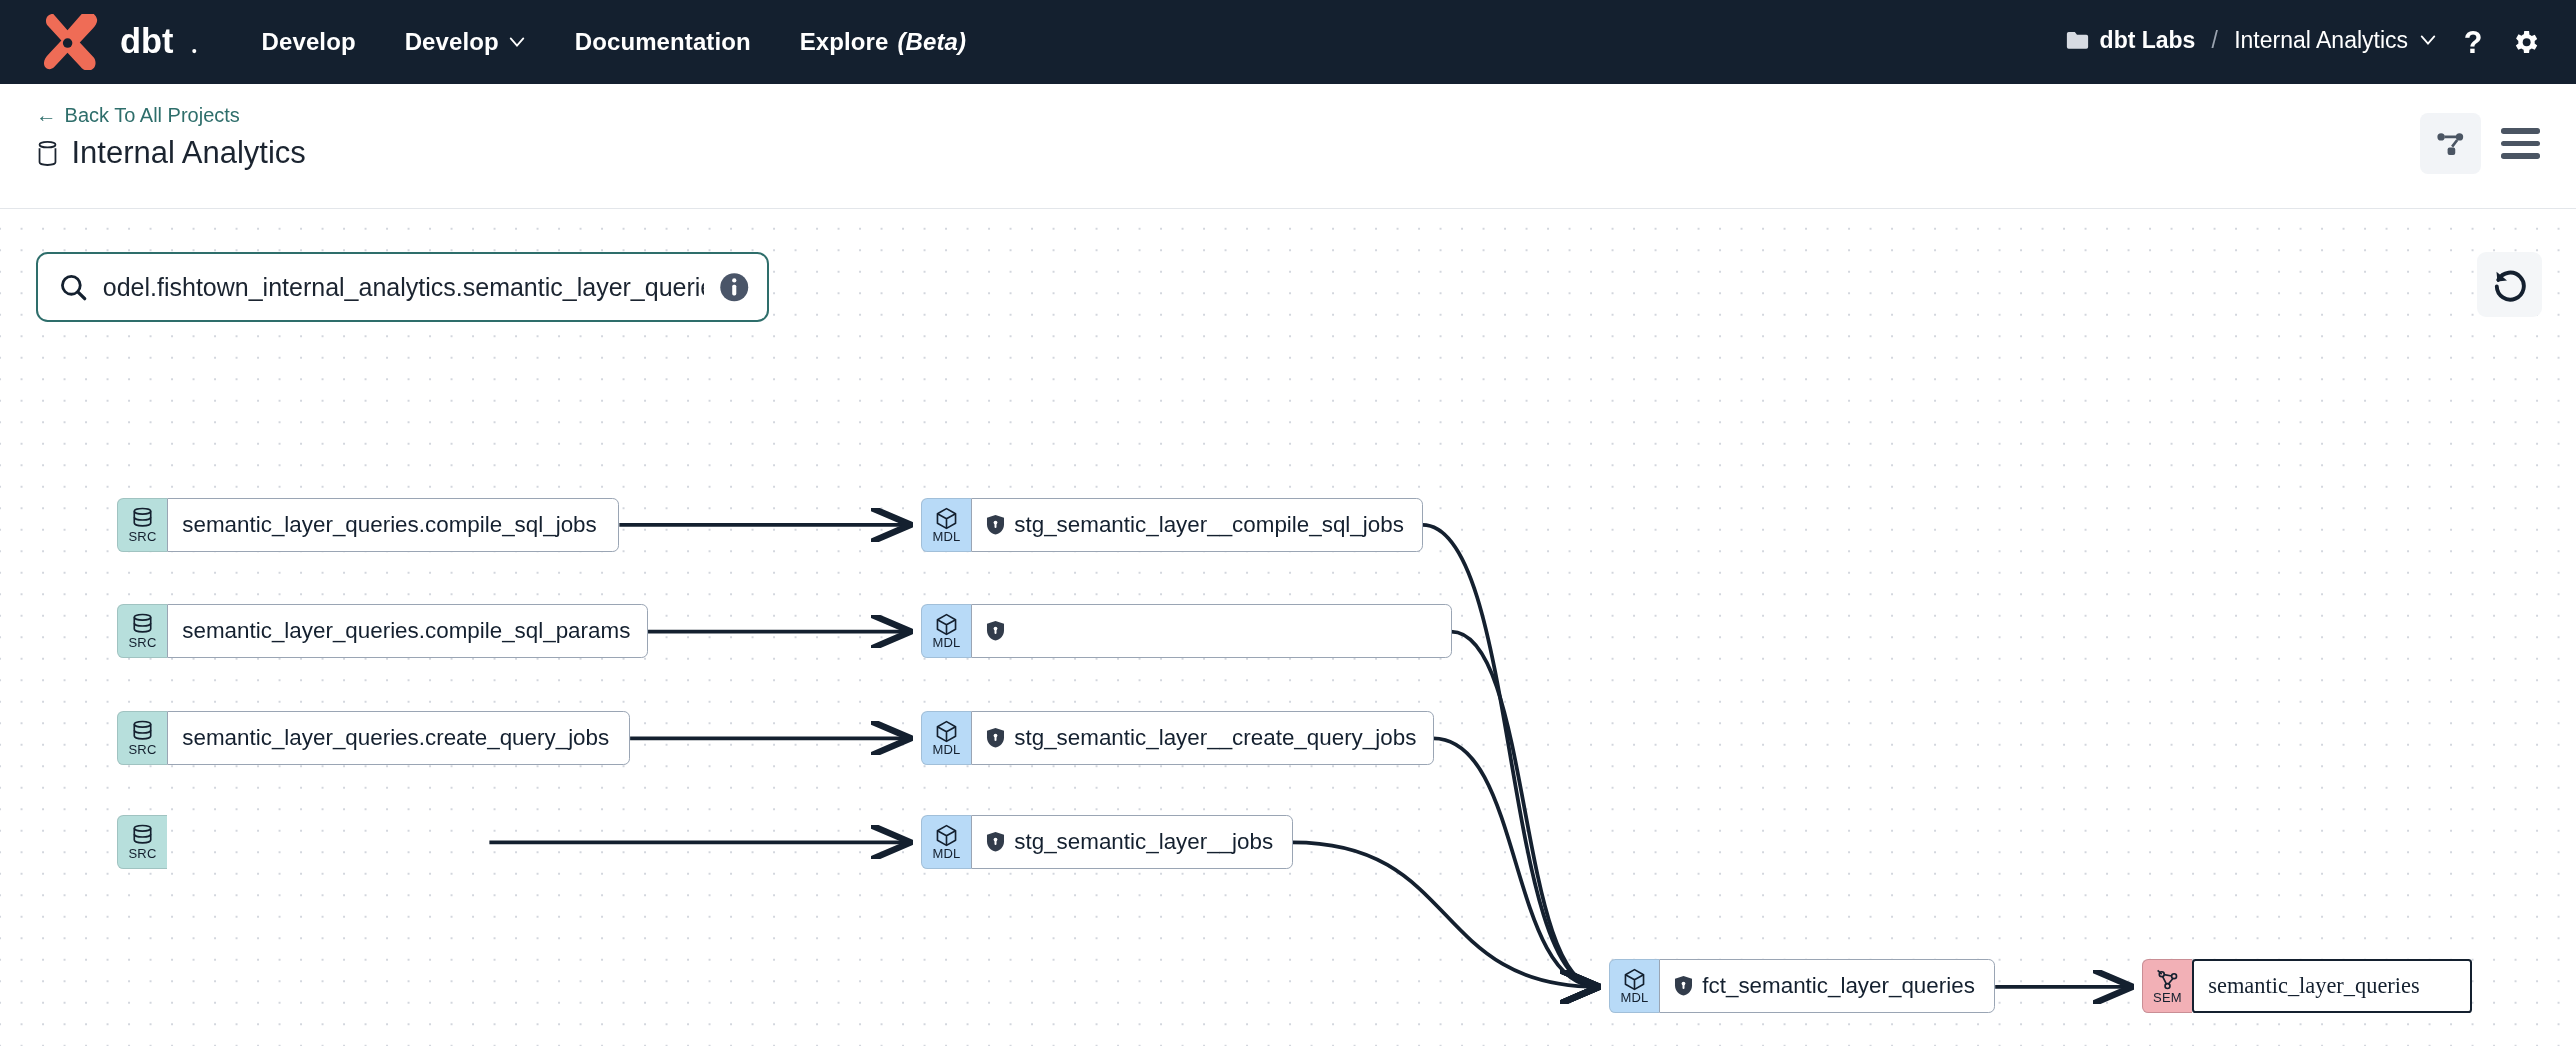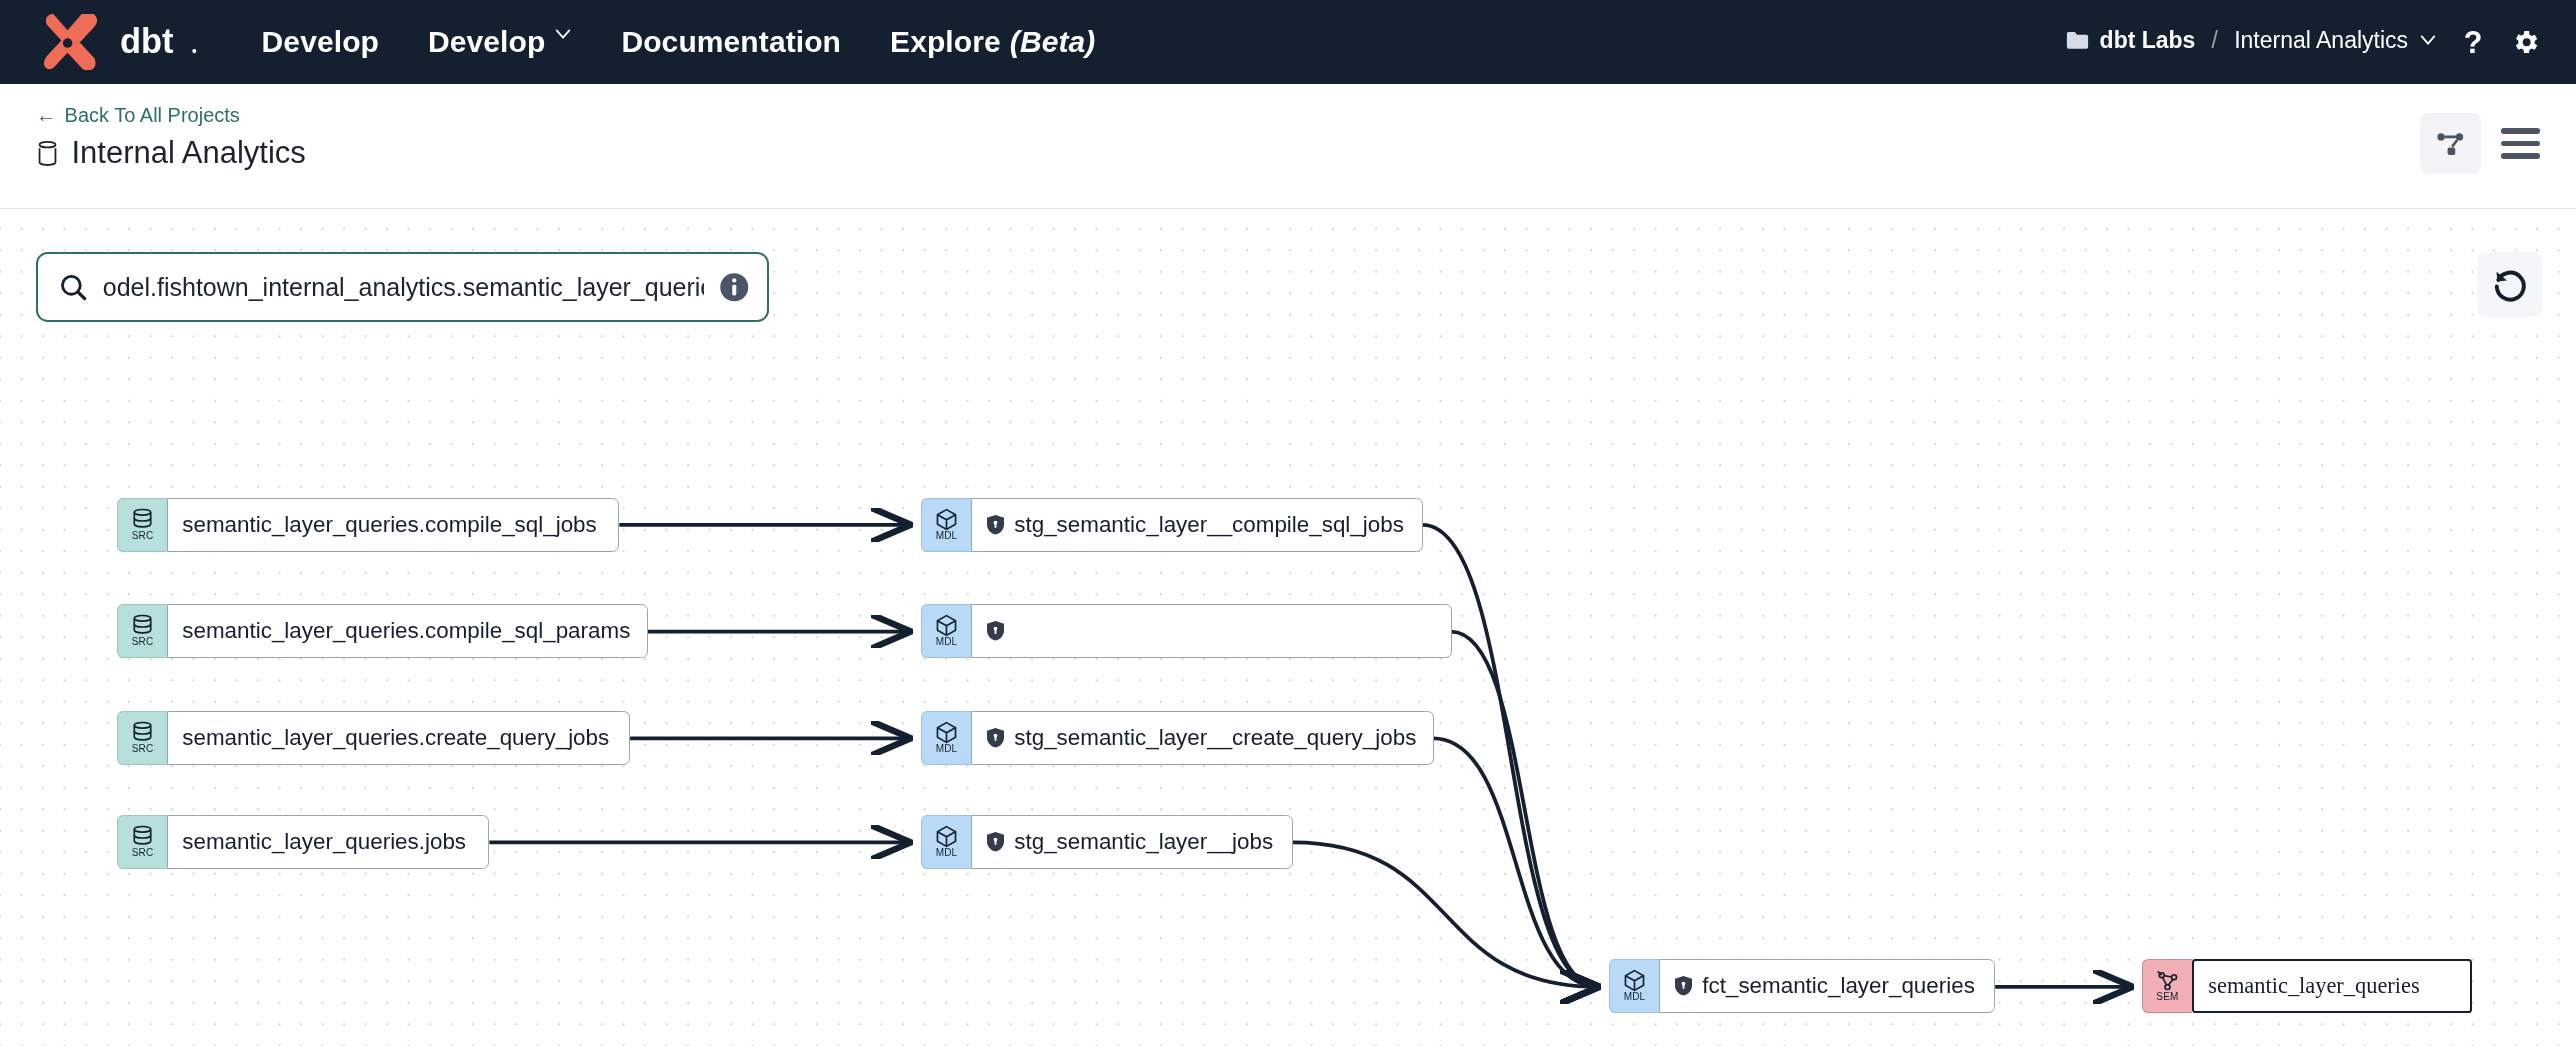--- a/index.html
+++ b/index.html
@@ -18,22 +18,22 @@
     align-items: center;
     padding: 0 36px 0 38px;
     position: relative;
   }
   .logo-wrap { display: flex; align-items: center; gap: 8px; }
   .logo-mark { width: 70px; height: 56px; display:block; }
   .logo-word { width: 86px; height: 43px; display:block; margin-left: 3.6px;}
 
   .nav-links { display: flex; align-items: center; margin-left: 56px; gap: 49px; }
   .nav-link {
-    color: #ffffff; font-size: 30px; font-weight: 700;
-    letter-spacing: 0.1px; display: flex; gap: 9px;
+    color: #ffffff; font-size: 24px; font-weight: 700;
+    letter-spacing: 0.1px; display: flex; align-items: center; gap: 9px;
     cursor: pointer; white-space: nowrap;
   }
   .nav-link .beta { font-style: italic; font-weight: 700; }
   .caret { display:inline-block; width: 18px; height: 18px; }
 
   .nav-right {
     margin-left: auto; display: flex; align-items: flex-start; gap: 27px;
   }
   .org-crumb { display:flex; align-items:center; gap: 10.8px; color:#e6e9ee; font-size: 23px; }
   .org-name { font-weight: 700; color: #ffffff; }
@@ -112,21 +112,21 @@
     position: absolute; display: flex; align-items: stretch;
     height: 54px; border-radius: 7.2px; z-index: 3;
     font-size: 22.4px; color: #14202f;
   }
   .node .badge {
     width: 50px; border-radius: 6.3px 0 0 6.3px;
     display:flex; flex-direction:column; align-items:center; justify-content:center;
     gap: 0px; flex: none; border: 0.9px solid rgba(0,0,0,.12); border-right: none;
   }
   .badge-ico { width: 25px; height: 23px; display:block; }
-  .badge-txt { font-size: 10px; font-weight: 400; line-height: 1.05; letter-spacing: 0.2px; color: #14202f; }
+  .badge-txt { font-size: 13px; font-weight: 400; line-height: 1.05; letter-spacing: 0.2px; color: #14202f; }
   .node .body {
     flex: 1; background: #ffffff; border: 0.9px solid #9aa5b4;
     border-radius: 0 6.3px 6.3px 0;
     display:flex; align-items:center; gap: 9px; padding: 0 16px 0 14.3px;
     white-space: nowrap;
   }
   .node.src .badge { background: #b7dfdc; }
   .node.mdl .badge { background: #b8daf7; }
   .node.sem .badge { background: #f2b0b6; }
   .node.selected .body { border: 2.7px solid #14202f; border-radius: 3.6px; font-family: Liberation Serif, serif; }
@@ -304,23 +304,20 @@
         </div>
         <div class="node src" style="left: 117px; top: 606px; width: 372px;">
           <div class="badge">
             <svg class="badge-ico" viewBox="0 0 28 28">
               <ellipse cx="14" cy="5.2" rx="10" ry="3.4" fill="none" stroke="#14202f" stroke-width="2"></ellipse>
               <path d="M4 5.2v14.4c0 1.9 4.5 3.4 10 3.4s10-1.5 10-3.4V5.2" fill="none" stroke="#14202f" stroke-width="2"></path>
               <path d="M4 12.4c0 1.9 4.5 3.4 10 3.4s10-1.5 10-3.4" fill="none" stroke="#14202f" stroke-width="2"></path>
             </svg>
             <span class="badge-txt">SRC</span>
           </div>
-          <div class="body">
-            <span>semantic_layer_queries.jobs</span>
-          </div>
         </div>
         <div class="node mdl" style="left: 921px; top: 289px; width: 502px;">
           <div class="badge">
             <svg class="badge-ico" viewBox="0 0 28 28">
               <path d="M14 2 L25 8.2 V19.8 L14 26 L3 19.8 V8.2 Z" fill="none" stroke="#14202f" stroke-width="2" stroke-linejoin="round"></path>
               <path d="M3 8.2 L14 14.2 L25 8.2 M14 14.2 V26" fill="none" stroke="#14202f" stroke-width="2" stroke-linejoin="round"></path>
             </svg>
             <span class="badge-txt">MDL</span>
           </div>
           <div class="body">

